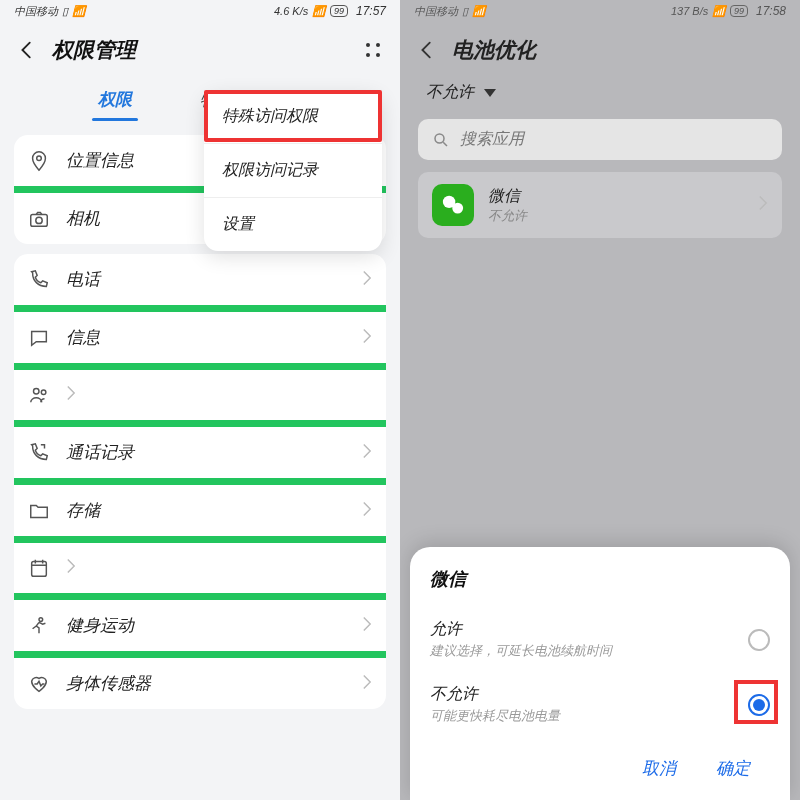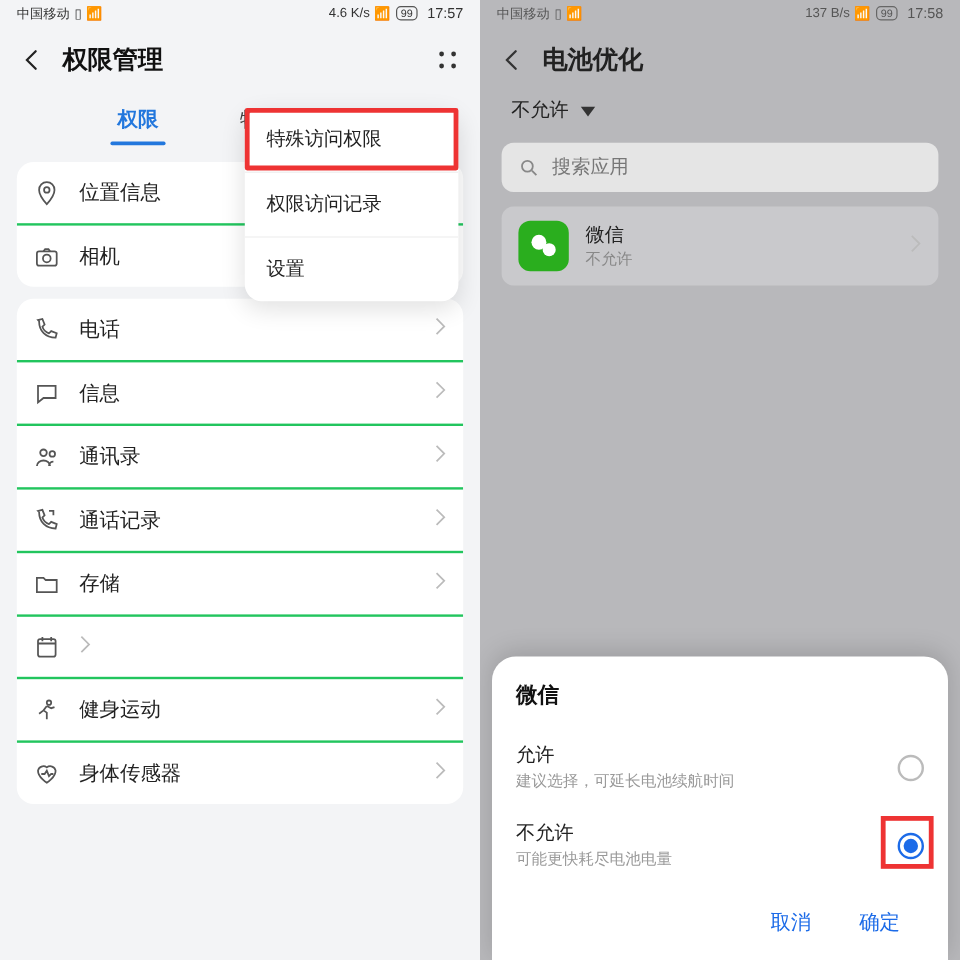--- a/index.html
+++ b/index.html
@@ -9,20 +9,21 @@
     display: flex;
     font-family: -apple-system, "PingFang SC", "Hiragino Sans GB", "Microsoft YaHei", sans-serif;
     background: #fff;
     overflow: hidden;
   }
   .screen {
     width: 400px;
     height: 800px;
     position: relative;
     overflow: hidden;
+    font-style: italic;
   }
   .screen.left { background: #f3f4f6; }
   .screen.right { background: #b8b8bb; }
 
   
   .statusbar {
     height: 22px;
     display: flex;
     justify-content: space-between;
     align-items: center;
@@ -127,21 +128,21 @@
   .card {
     background: #fff;
     margin: 10px 14px;
     border-radius: 14px;
     overflow: hidden;
   }
   .row {
     display: flex;
     align-items: center;
     padding: 14px 14px;
-    border-bottom: 2px solid #22c55e;
+    border-bottom: 7px solid #22c55e;
   }
   .row:last-child { border-bottom: none; }
   .row-icon {
     width: 22px; height: 22px;
     margin-right: 16px;
     display: flex; align-items: center; justify-content: center;
     color: #555;
   }
   .row-icon svg { width: 22px; height: 22px; stroke: #555; fill: none; stroke-width: 1.6; }
   .row-label { flex: 1; font-size: 17px; color: #222; }
@@ -350,21 +351,20 @@
     </div>
     <div class="row">
       <div class="row-icon">
           <svg viewBox="0 0 24 24">
             <circle cx="9" cy="8" r="3"></circle>
             <path d="M3 20c0-3 3-5 6-5s6 2 6 5"></path>
             <circle cx="17" cy="9" r="2.5"></circle>
             <path d="M14 20c0-2.5 2-4 4-4"></path>
           </svg>
         </div>
-      <div class="row-label">通讯录</div>
       <div class="row-chevron"><svg viewBox="0 0 12 20">
             <path d="M2 2l8 8-8 8"></path>
           </svg></div>
     </div>
     <div class="row">
       <div class="row-icon">
           <svg viewBox="0 0 24 24">
             <path d="M5 4c0 9 6 15 15 15l1-4-5-2-2 2c-3-1-5-3-6-6l2-2-2-5-4 1z"></path>
             <path d="M14 3l4 0 0 4"></path>
           </svg>

